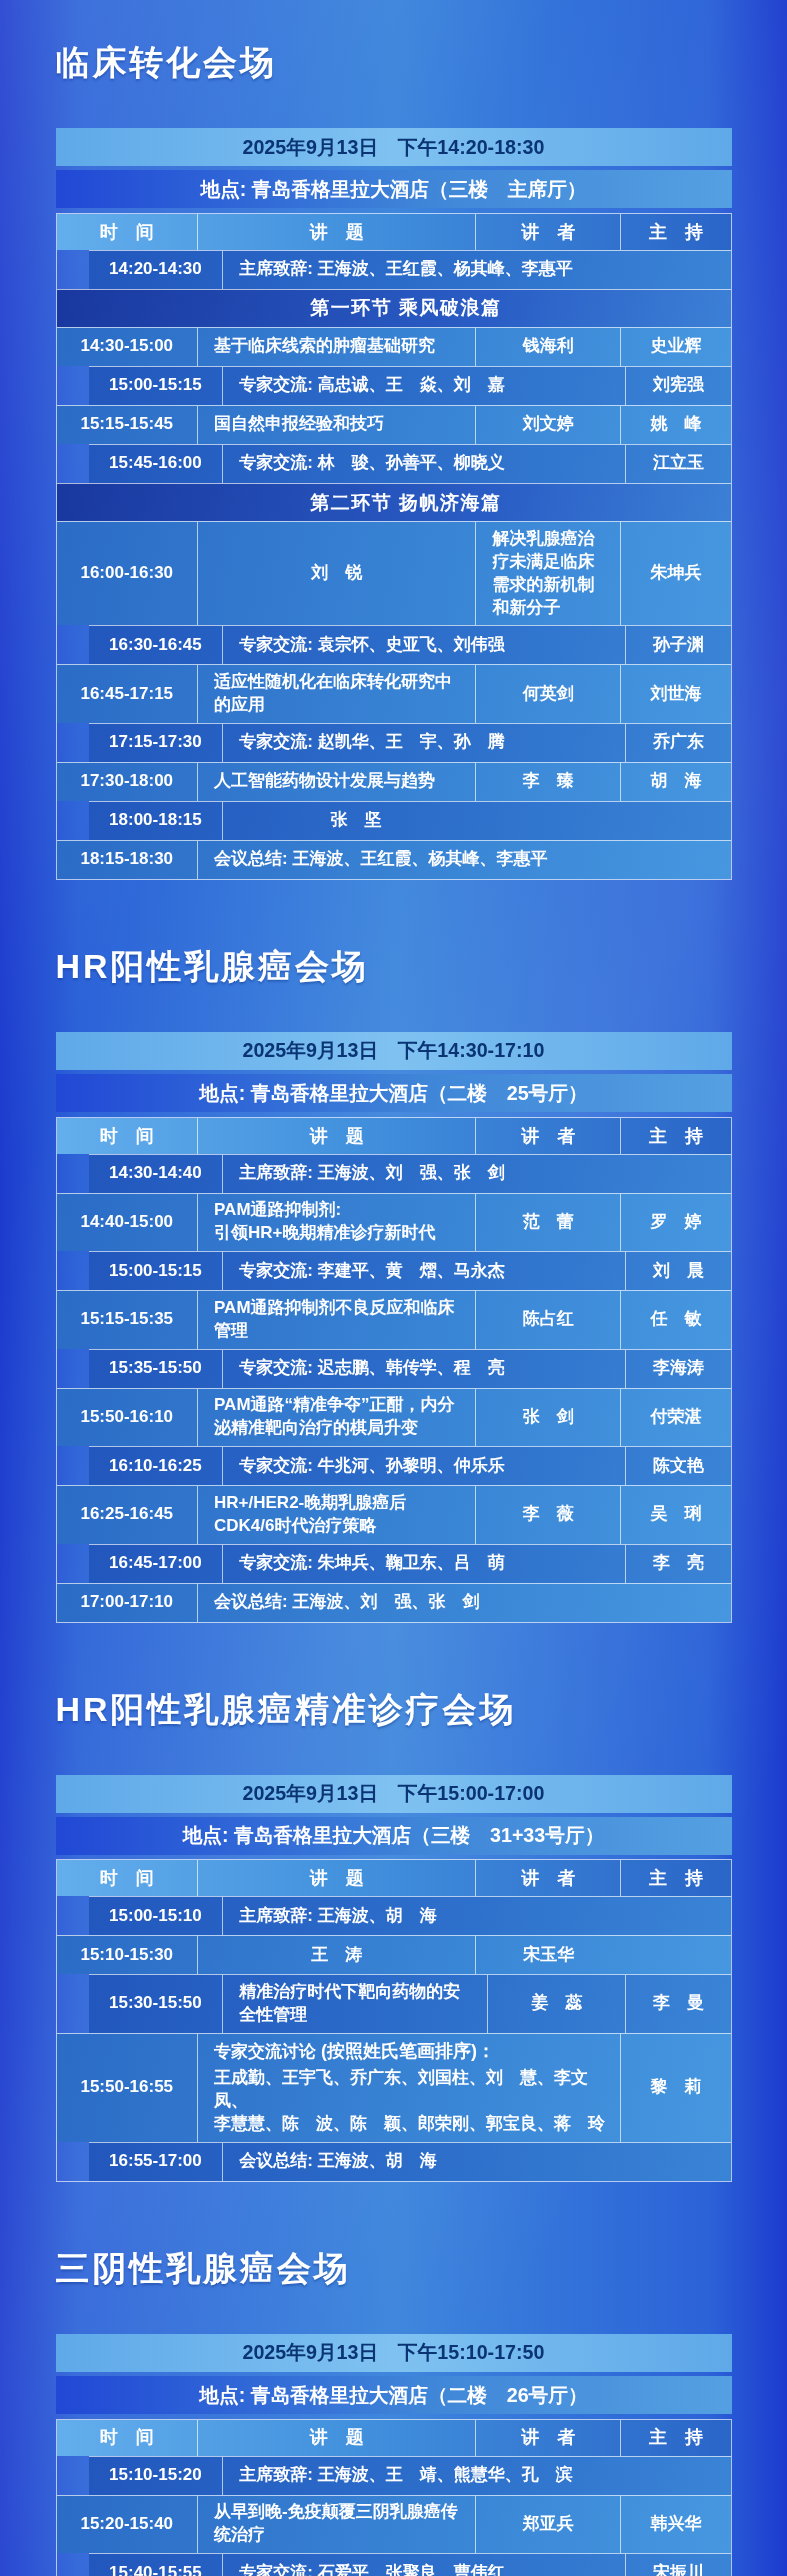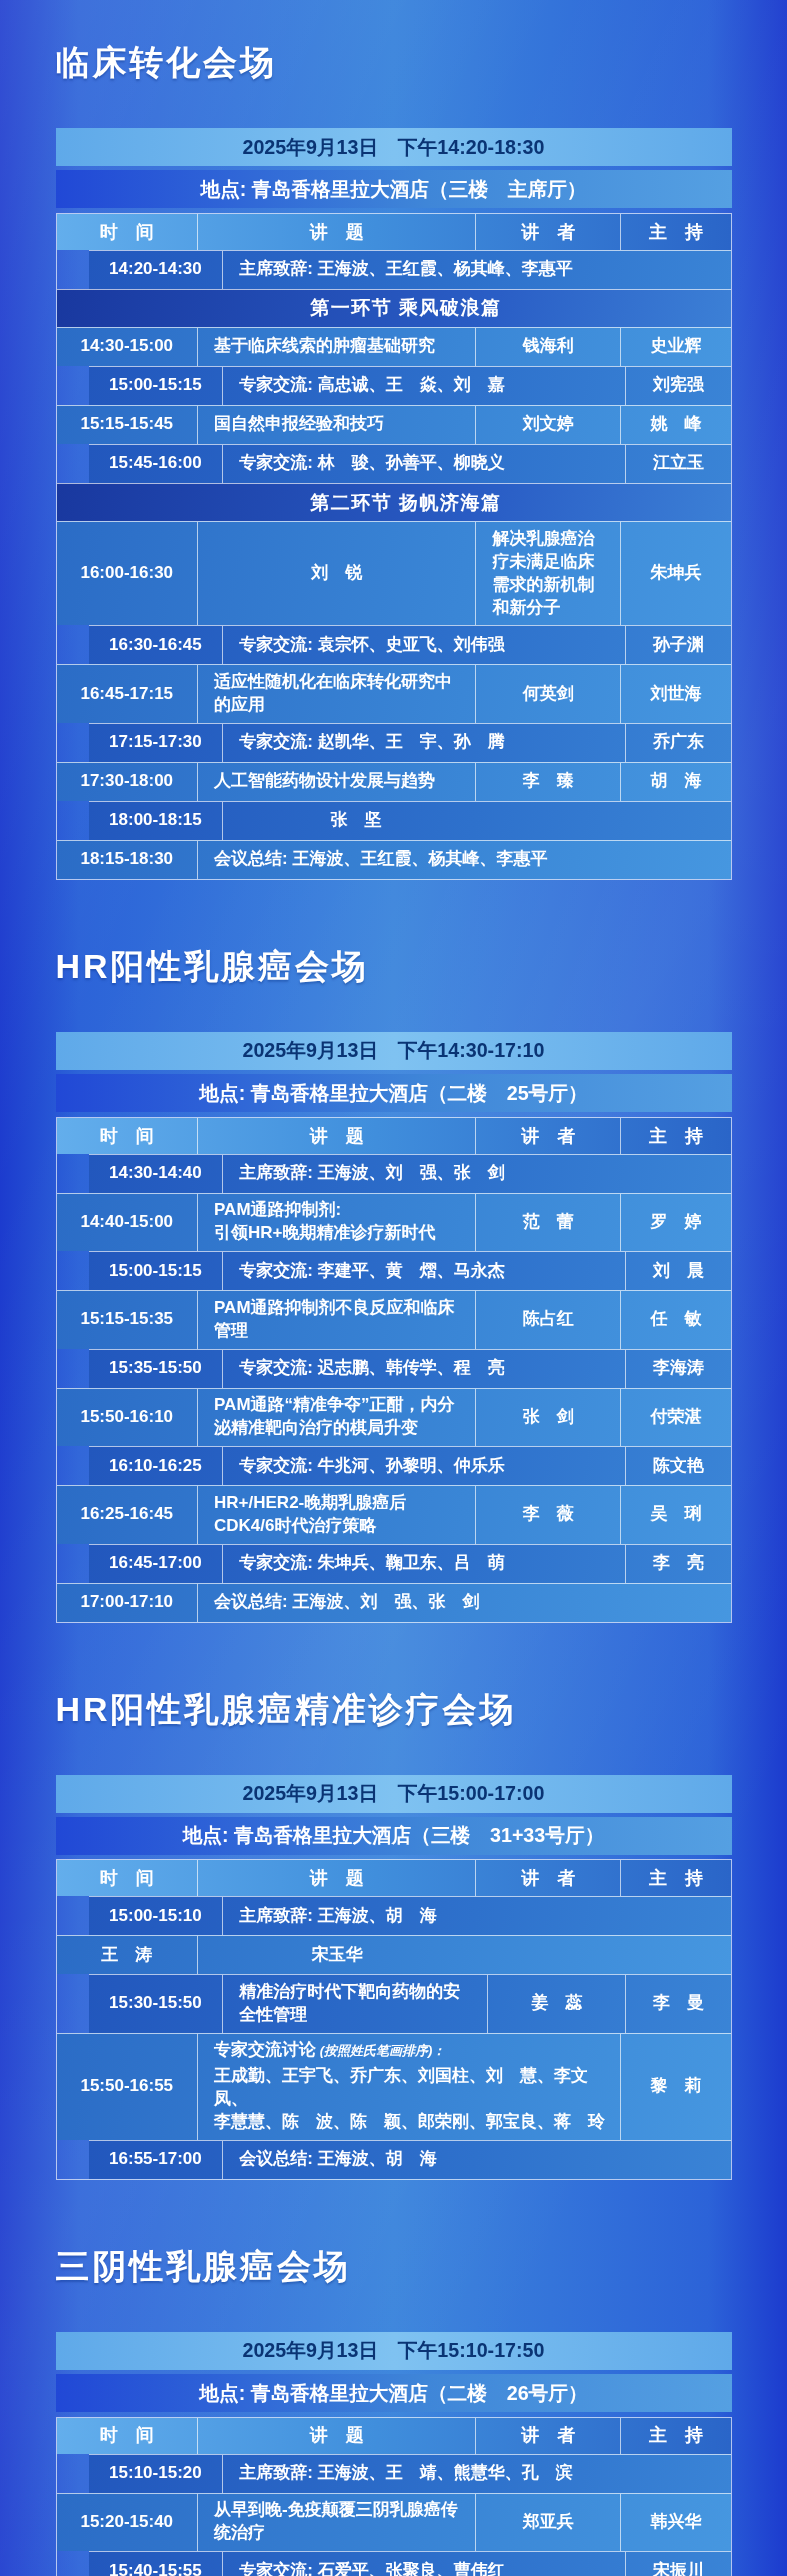--- a/index.html
+++ b/index.html
@@ -46,21 +46,21 @@
     flex-direction:column;align-items:flex-start;justify-content:center;
     text-align:left;padding-left:16px;padding-right:11px;
   }
   .span-rest{grid-column:2 / 5;}
   .span-2{grid-column:2 / 4;}
   .span-all{grid-column:1 / 5;padding-left:32px;}
   .row-a{background:linear-gradient(100deg,#2257bd 0%,#2e71cc 60%,#3a84d6 100%);margin-left:32px;}
   .row-b{background:linear-gradient(100deg,#2b6cc6 0%,#3a86d6 60%,#4697e0 100%);}
   .t-row.divider{background:linear-gradient(100deg,#19389f 0%,#2a5ec6 65%,#3c80d6 100%);}
   .t-row.divider .cell{min-height:35px;font-size:19px;font-weight:bold;letter-spacing:1.5px;}
-  .note{font-size:13px;font-weight:bold;font-style:italic;}
+  .note{font-size:18px;font-weight:bold;}
   .detail{display:block;margin-top:2.9px;}
 </style>
 </head>
 <body>
 
 <div class="wrap" id="page-root">
     <section class="agenda-section">
       <h1 class="section-title">临床转化会场</h1>
       <div class="bar date-bar">2025年9月13日　下午14:20-18:30</div>
       <div class="bar location-bar">地点: 青岛香格里拉大酒店（三楼　主席厅）</div>
@@ -216,20 +216,21 @@
           <div class="cell br">时　间</div>
           <div class="cell br">讲　题</div>
           <div class="cell br">讲　者</div>
           <div class="cell">主　持</div>
         </div>
         <div class="t-row row-a">
           <div class="cell br">15:00-15:10</div>
           <div class="cell topic span-rest">主席致辞: 王海波、胡　海</div>
         </div>
         <div class="t-row row-b">
+          <div class="cell br">15:10-15:30</div>
           <div class="cell br">王　涛</div>
           <div class="cell">宋玉华</div>
         </div>
         <div class="t-row row-a">
           <div class="cell br">15:30-15:50</div>
           <div class="cell topic br">精准治疗时代下靶向药物的安全性管理</div>
           <div class="cell br">姜　蕊</div>
           <div class="cell">李　曼</div>
         </div>
         <div class="t-row row-b">

